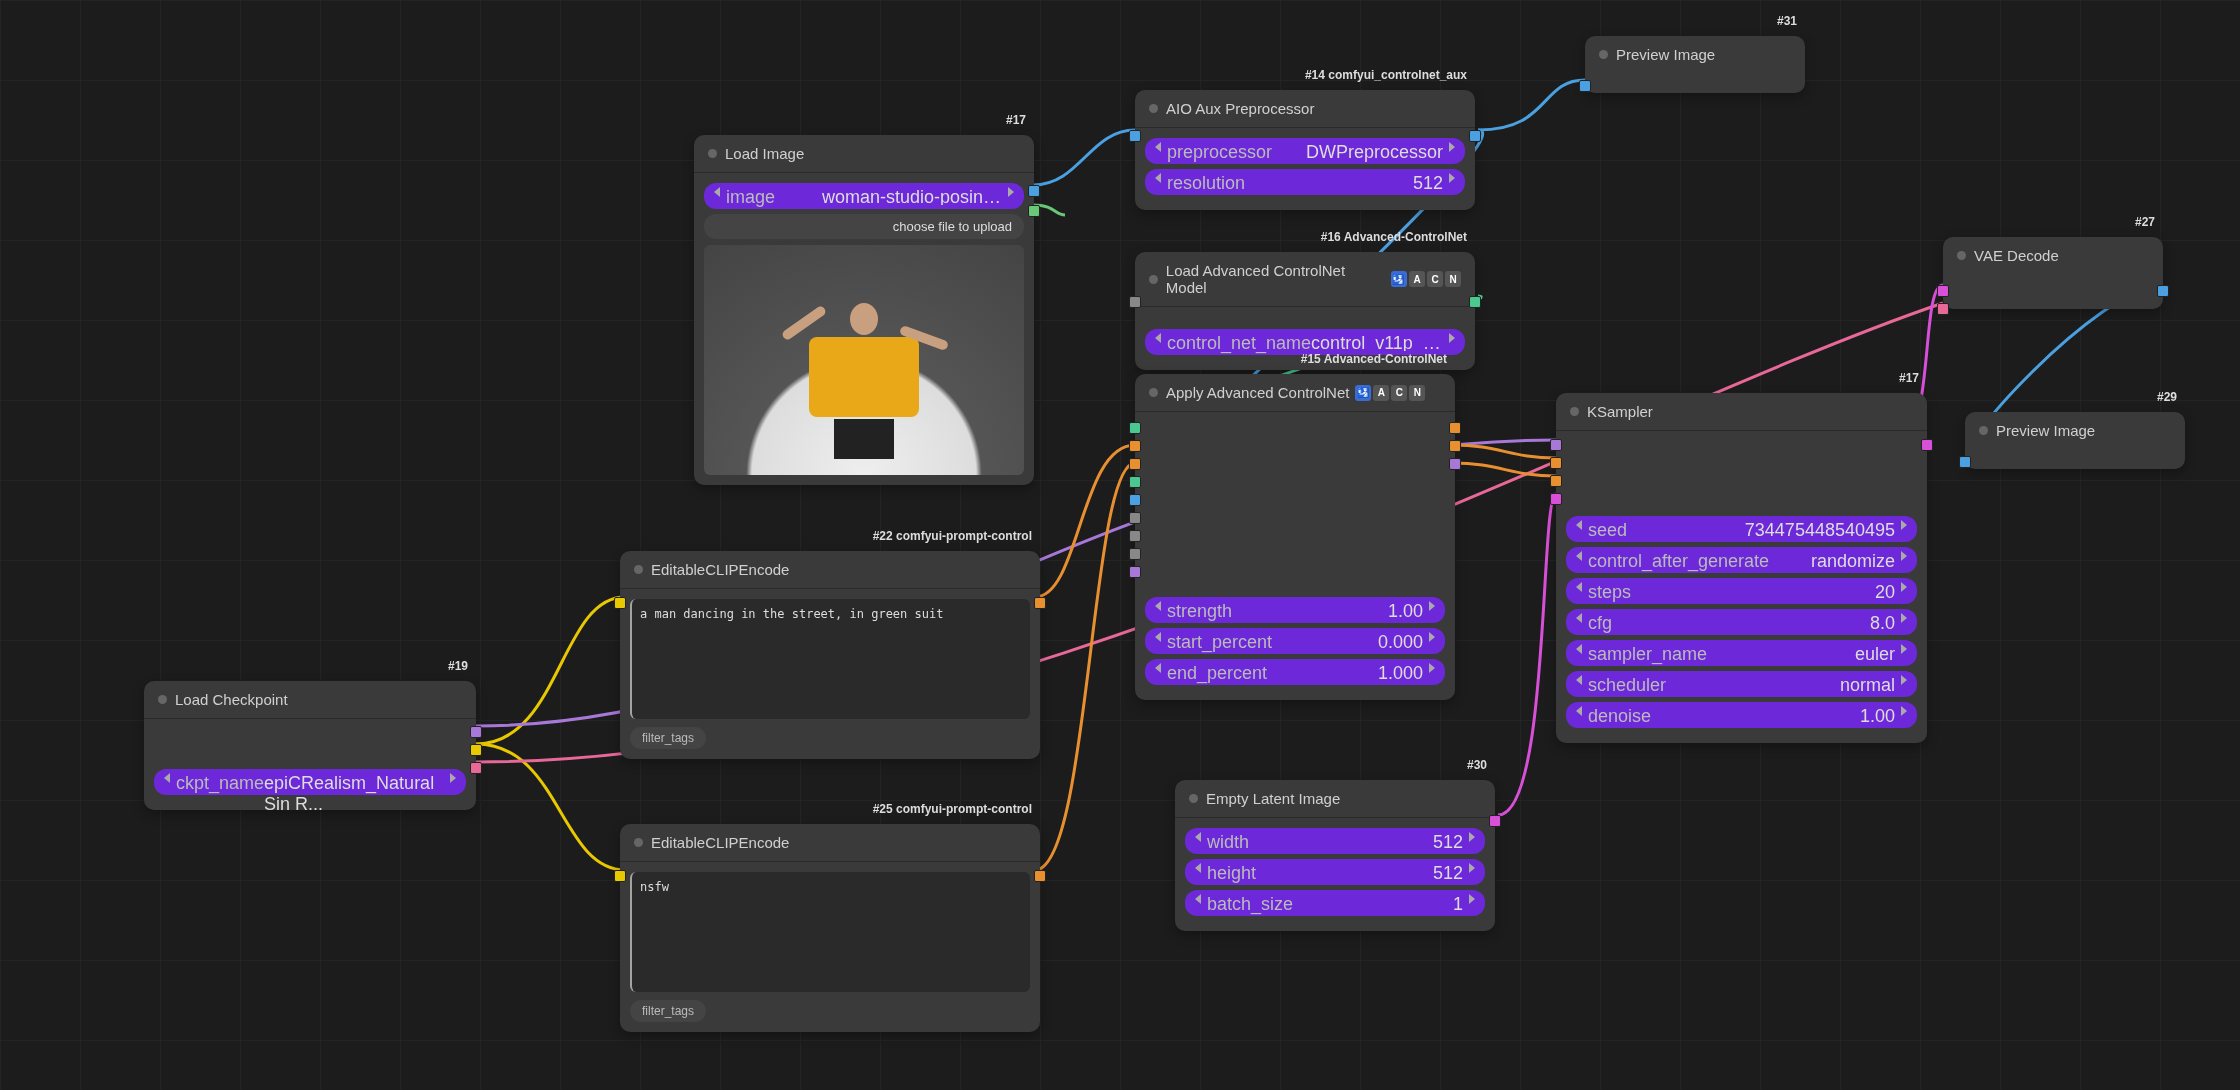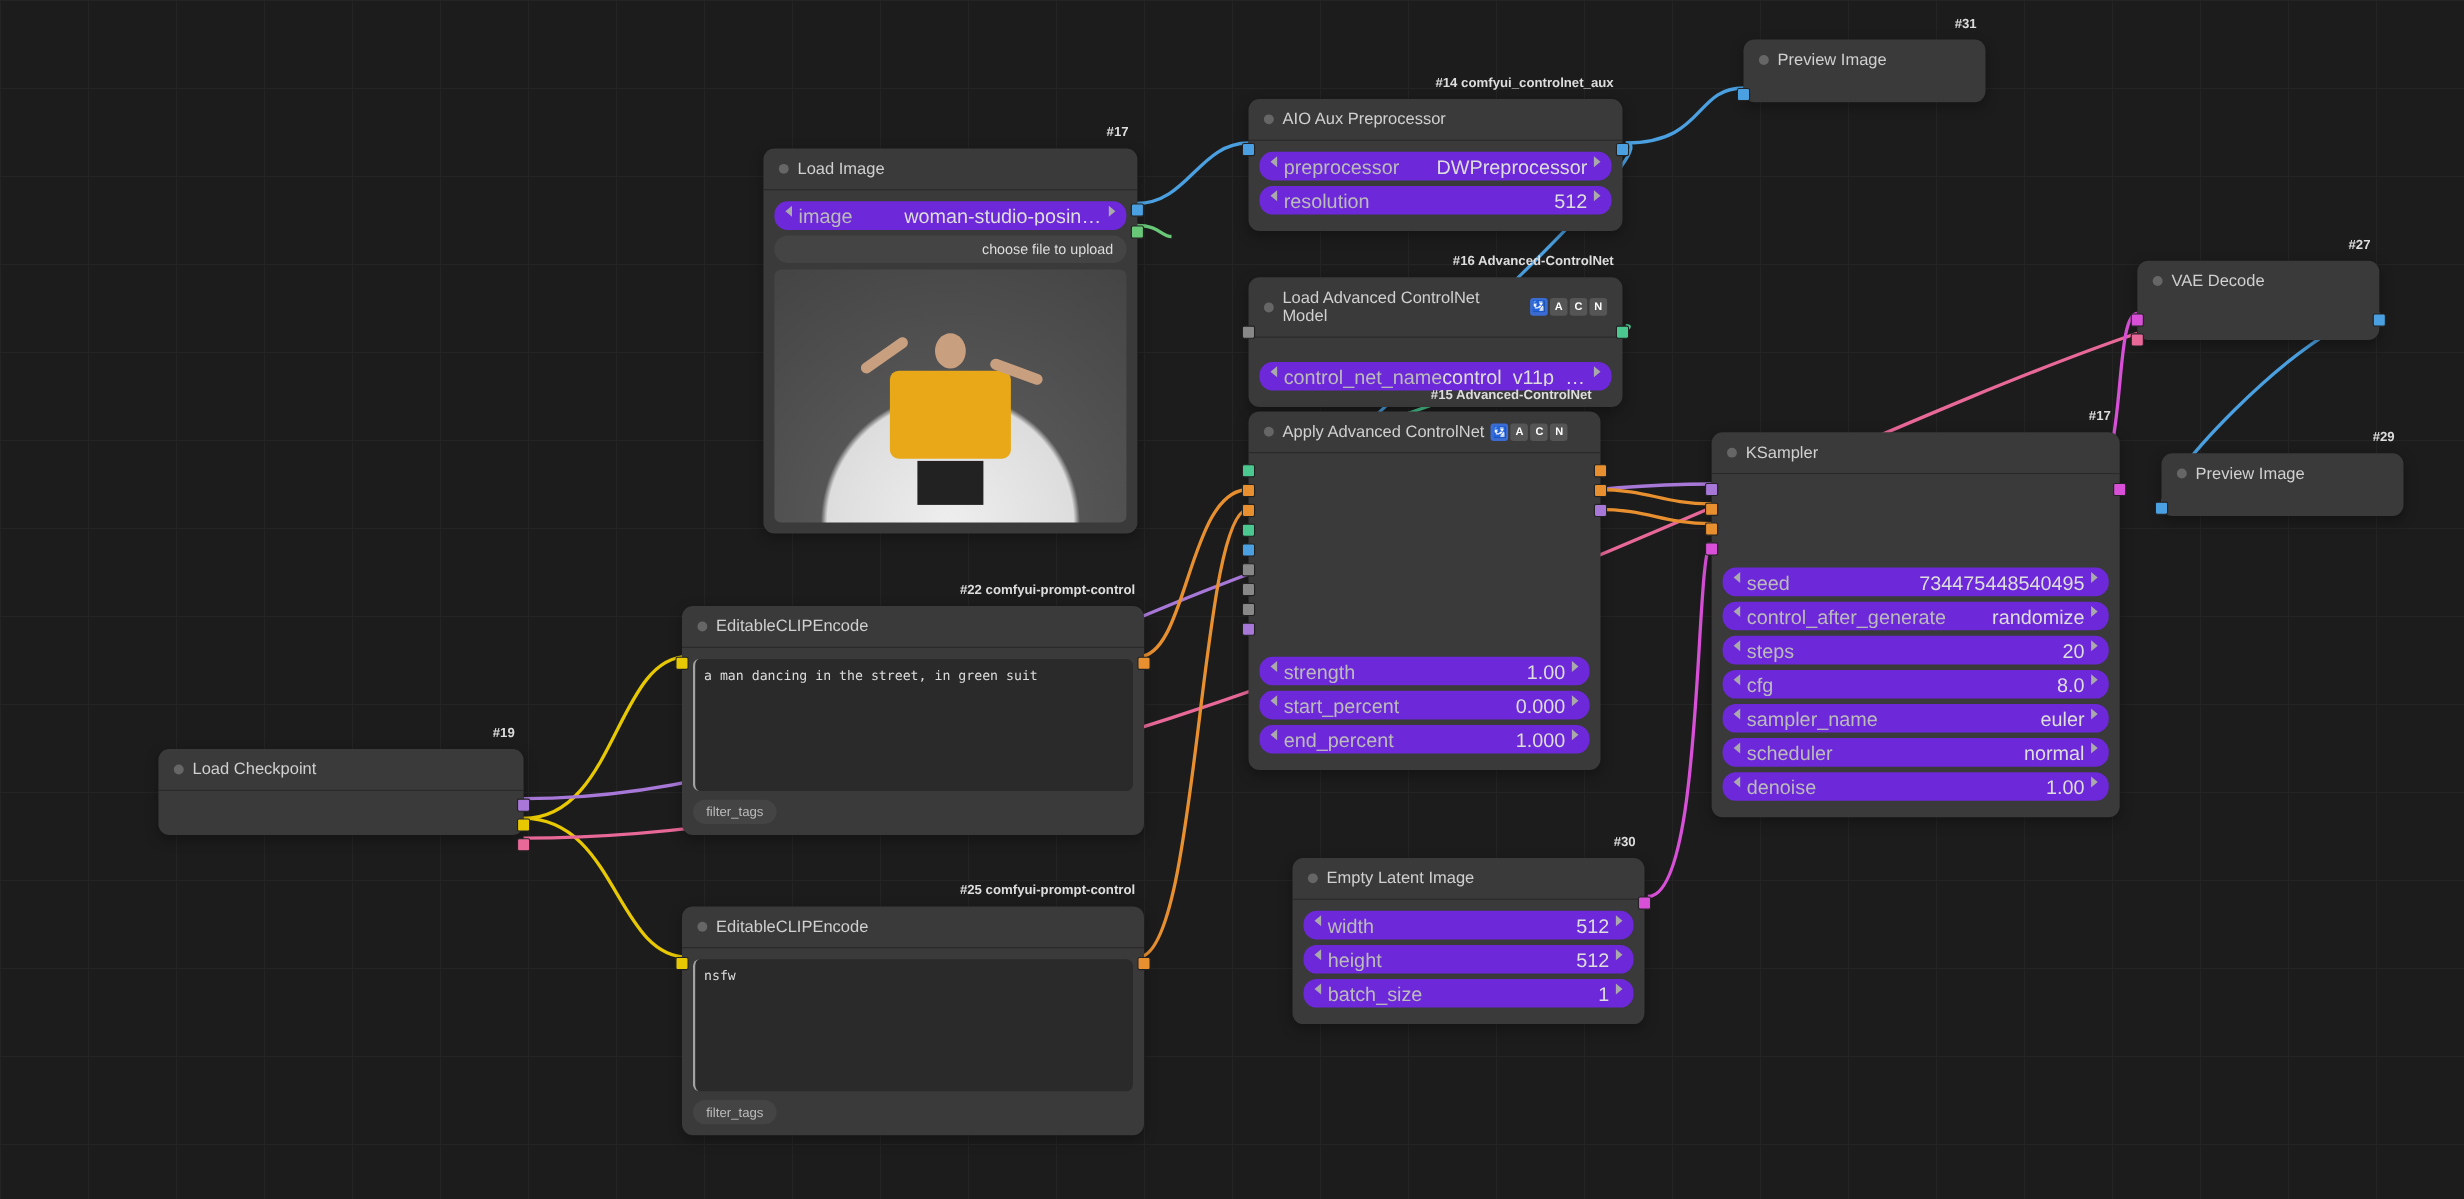--- a/index.html
+++ b/index.html
@@ -79,20 +79,28 @@
 
   <path d="M1033 205 C1055 205 1055 215 1065 215" stroke="#68c878" stroke-width="3" fill="none"></path>
 </svg>
 
 <div class="node" style="left:144px;top:681px;width:332px">
   <div class="badge">#19</div>
   <div class="node-header">
       <span class="node-title">Load Checkpoint</span>
     </div>
   <div style="height:40px"></div>
+  <div class="node-body">
+    <div class="field">
+      <span class="tri-l"></span>
+      <span class="lbl">ckpt_name</span>
+      <span class="val">epiCRealism_Natural Sin R...</span>
+      <span class="tri-r"></span>
+    </div>
+  </div>
   <span class="port out-port" style="top:45px;background:#a878d8"></span>
   <span class="port out-port" style="top:63px;background:#e8c800"></span>
   <span class="port out-port" style="top:81px;background:#e86898"></span>
 </div>
 
 <div class="node" style="left:694px;top:135px;width:340px">
   <div class="badge">#17</div>
   <div class="node-header">
       <span class="node-title">Load Image</span>
     </div>

